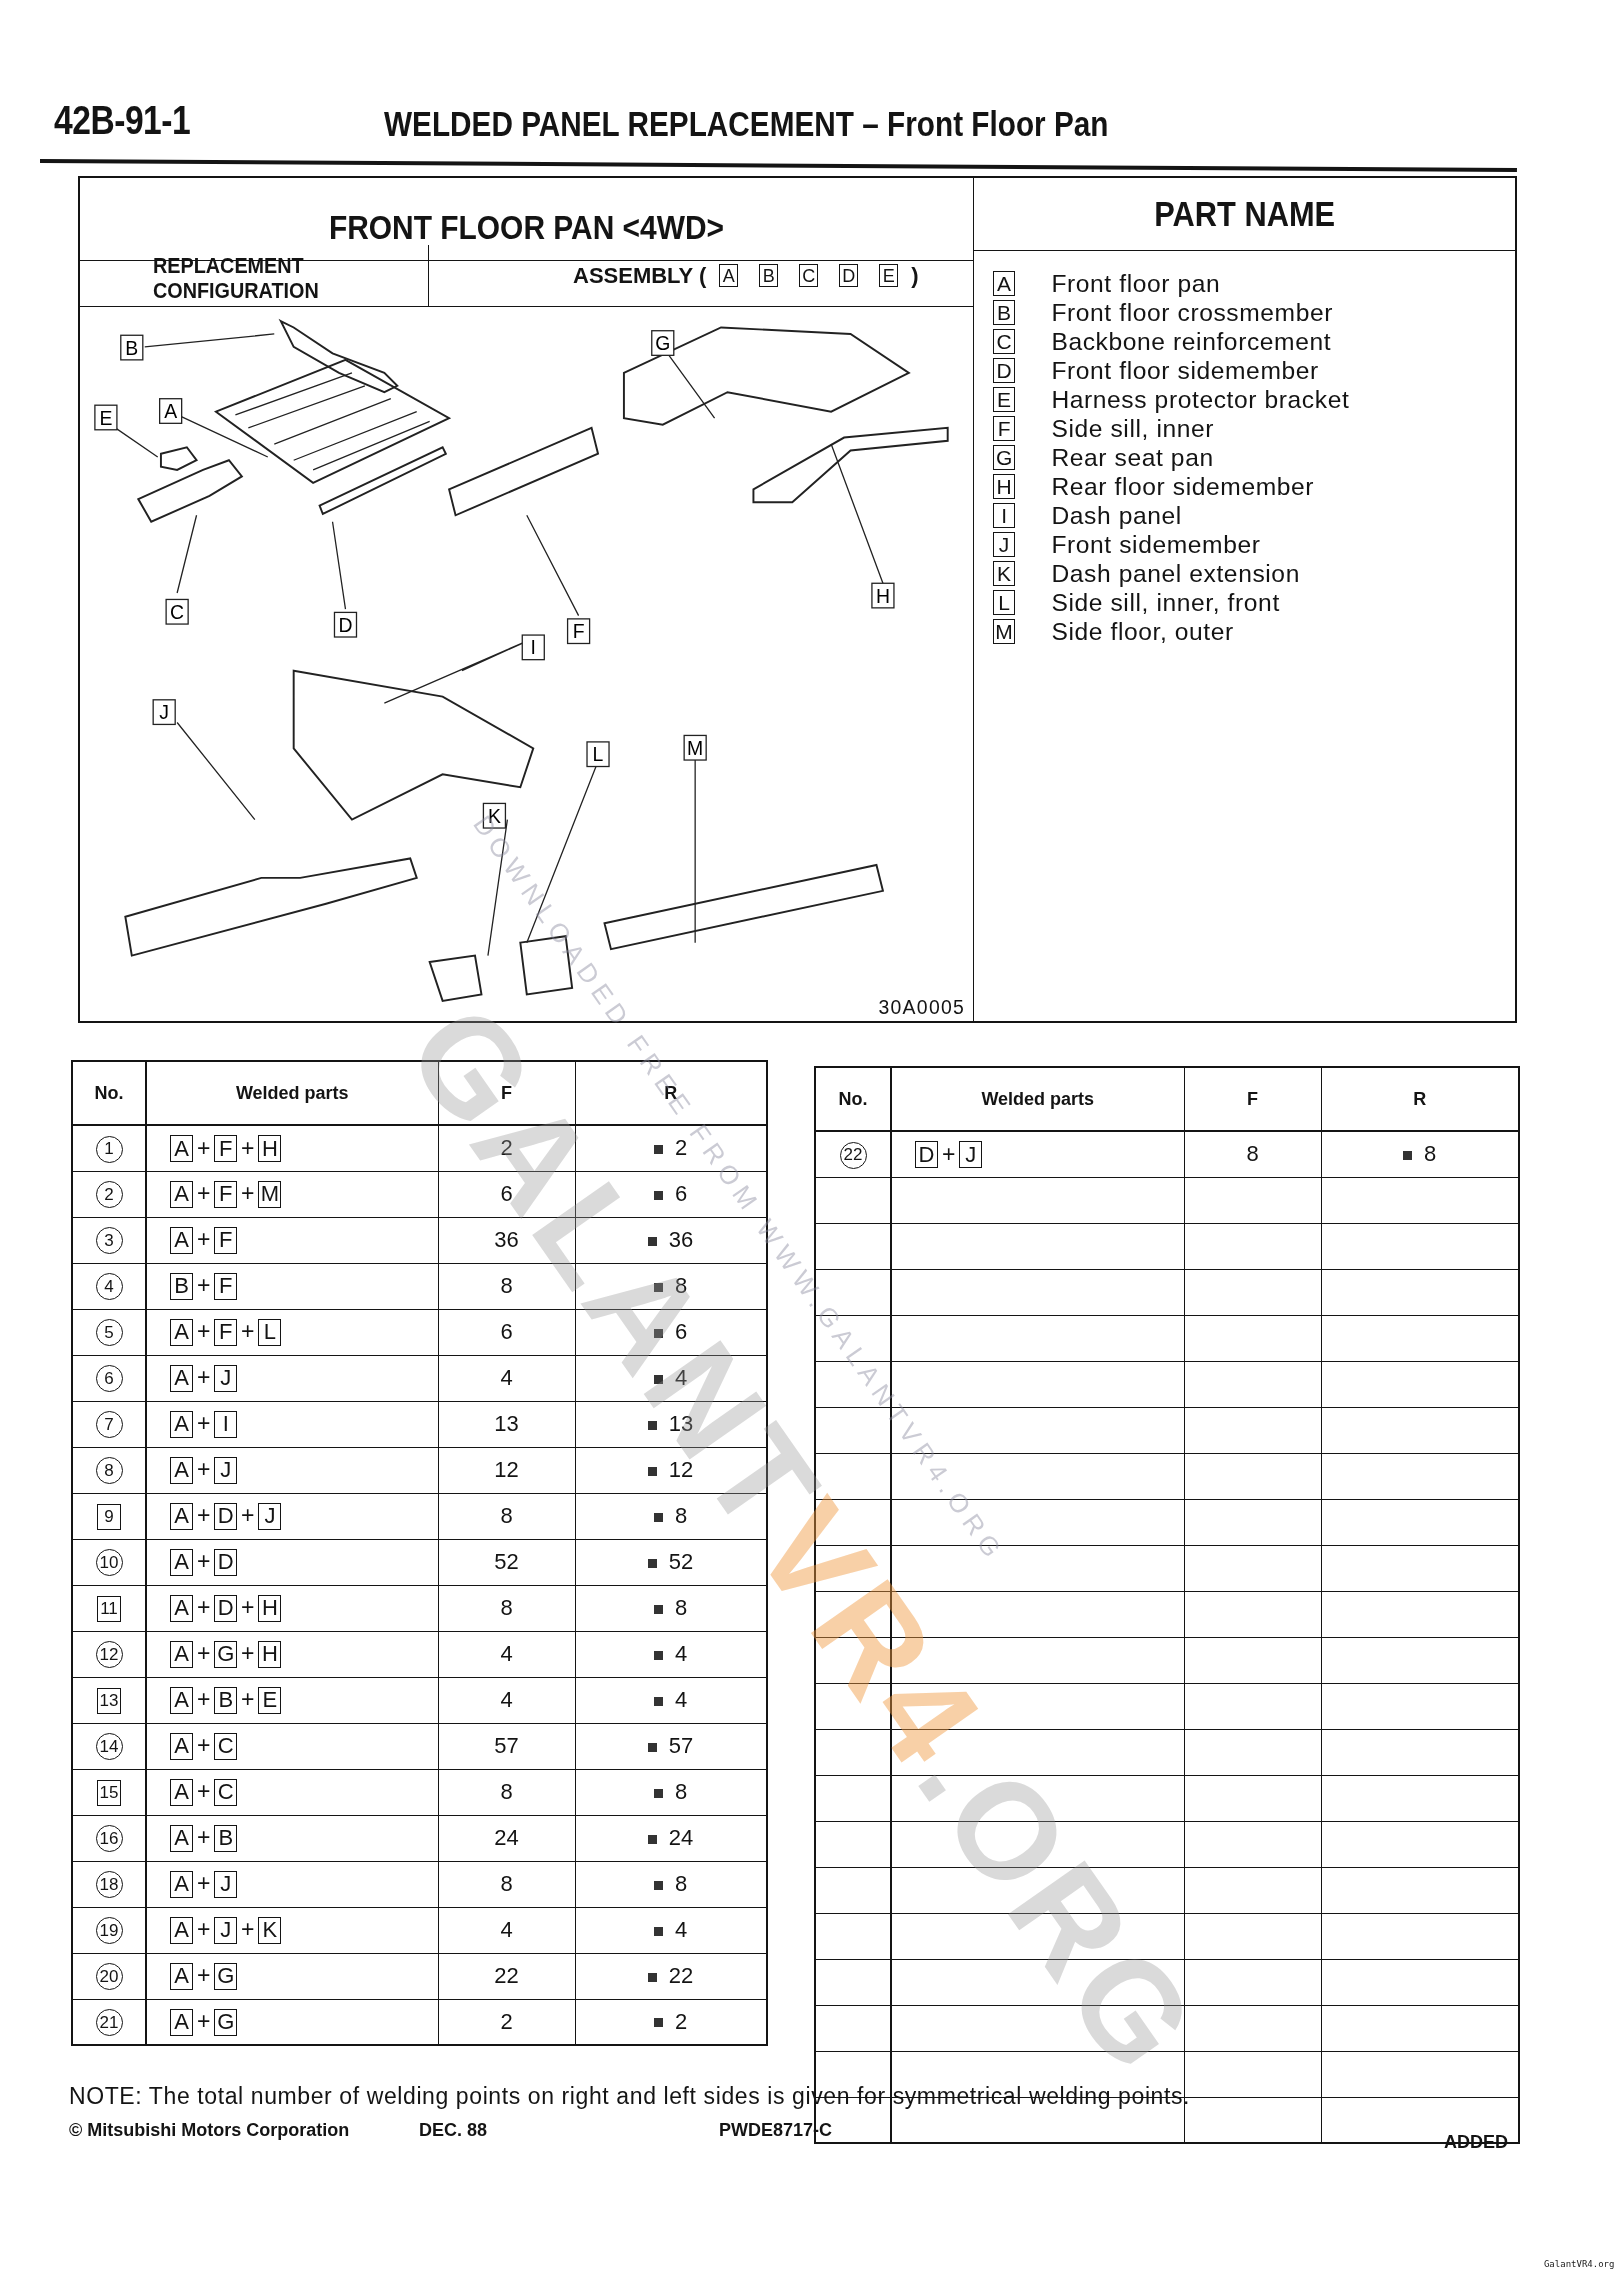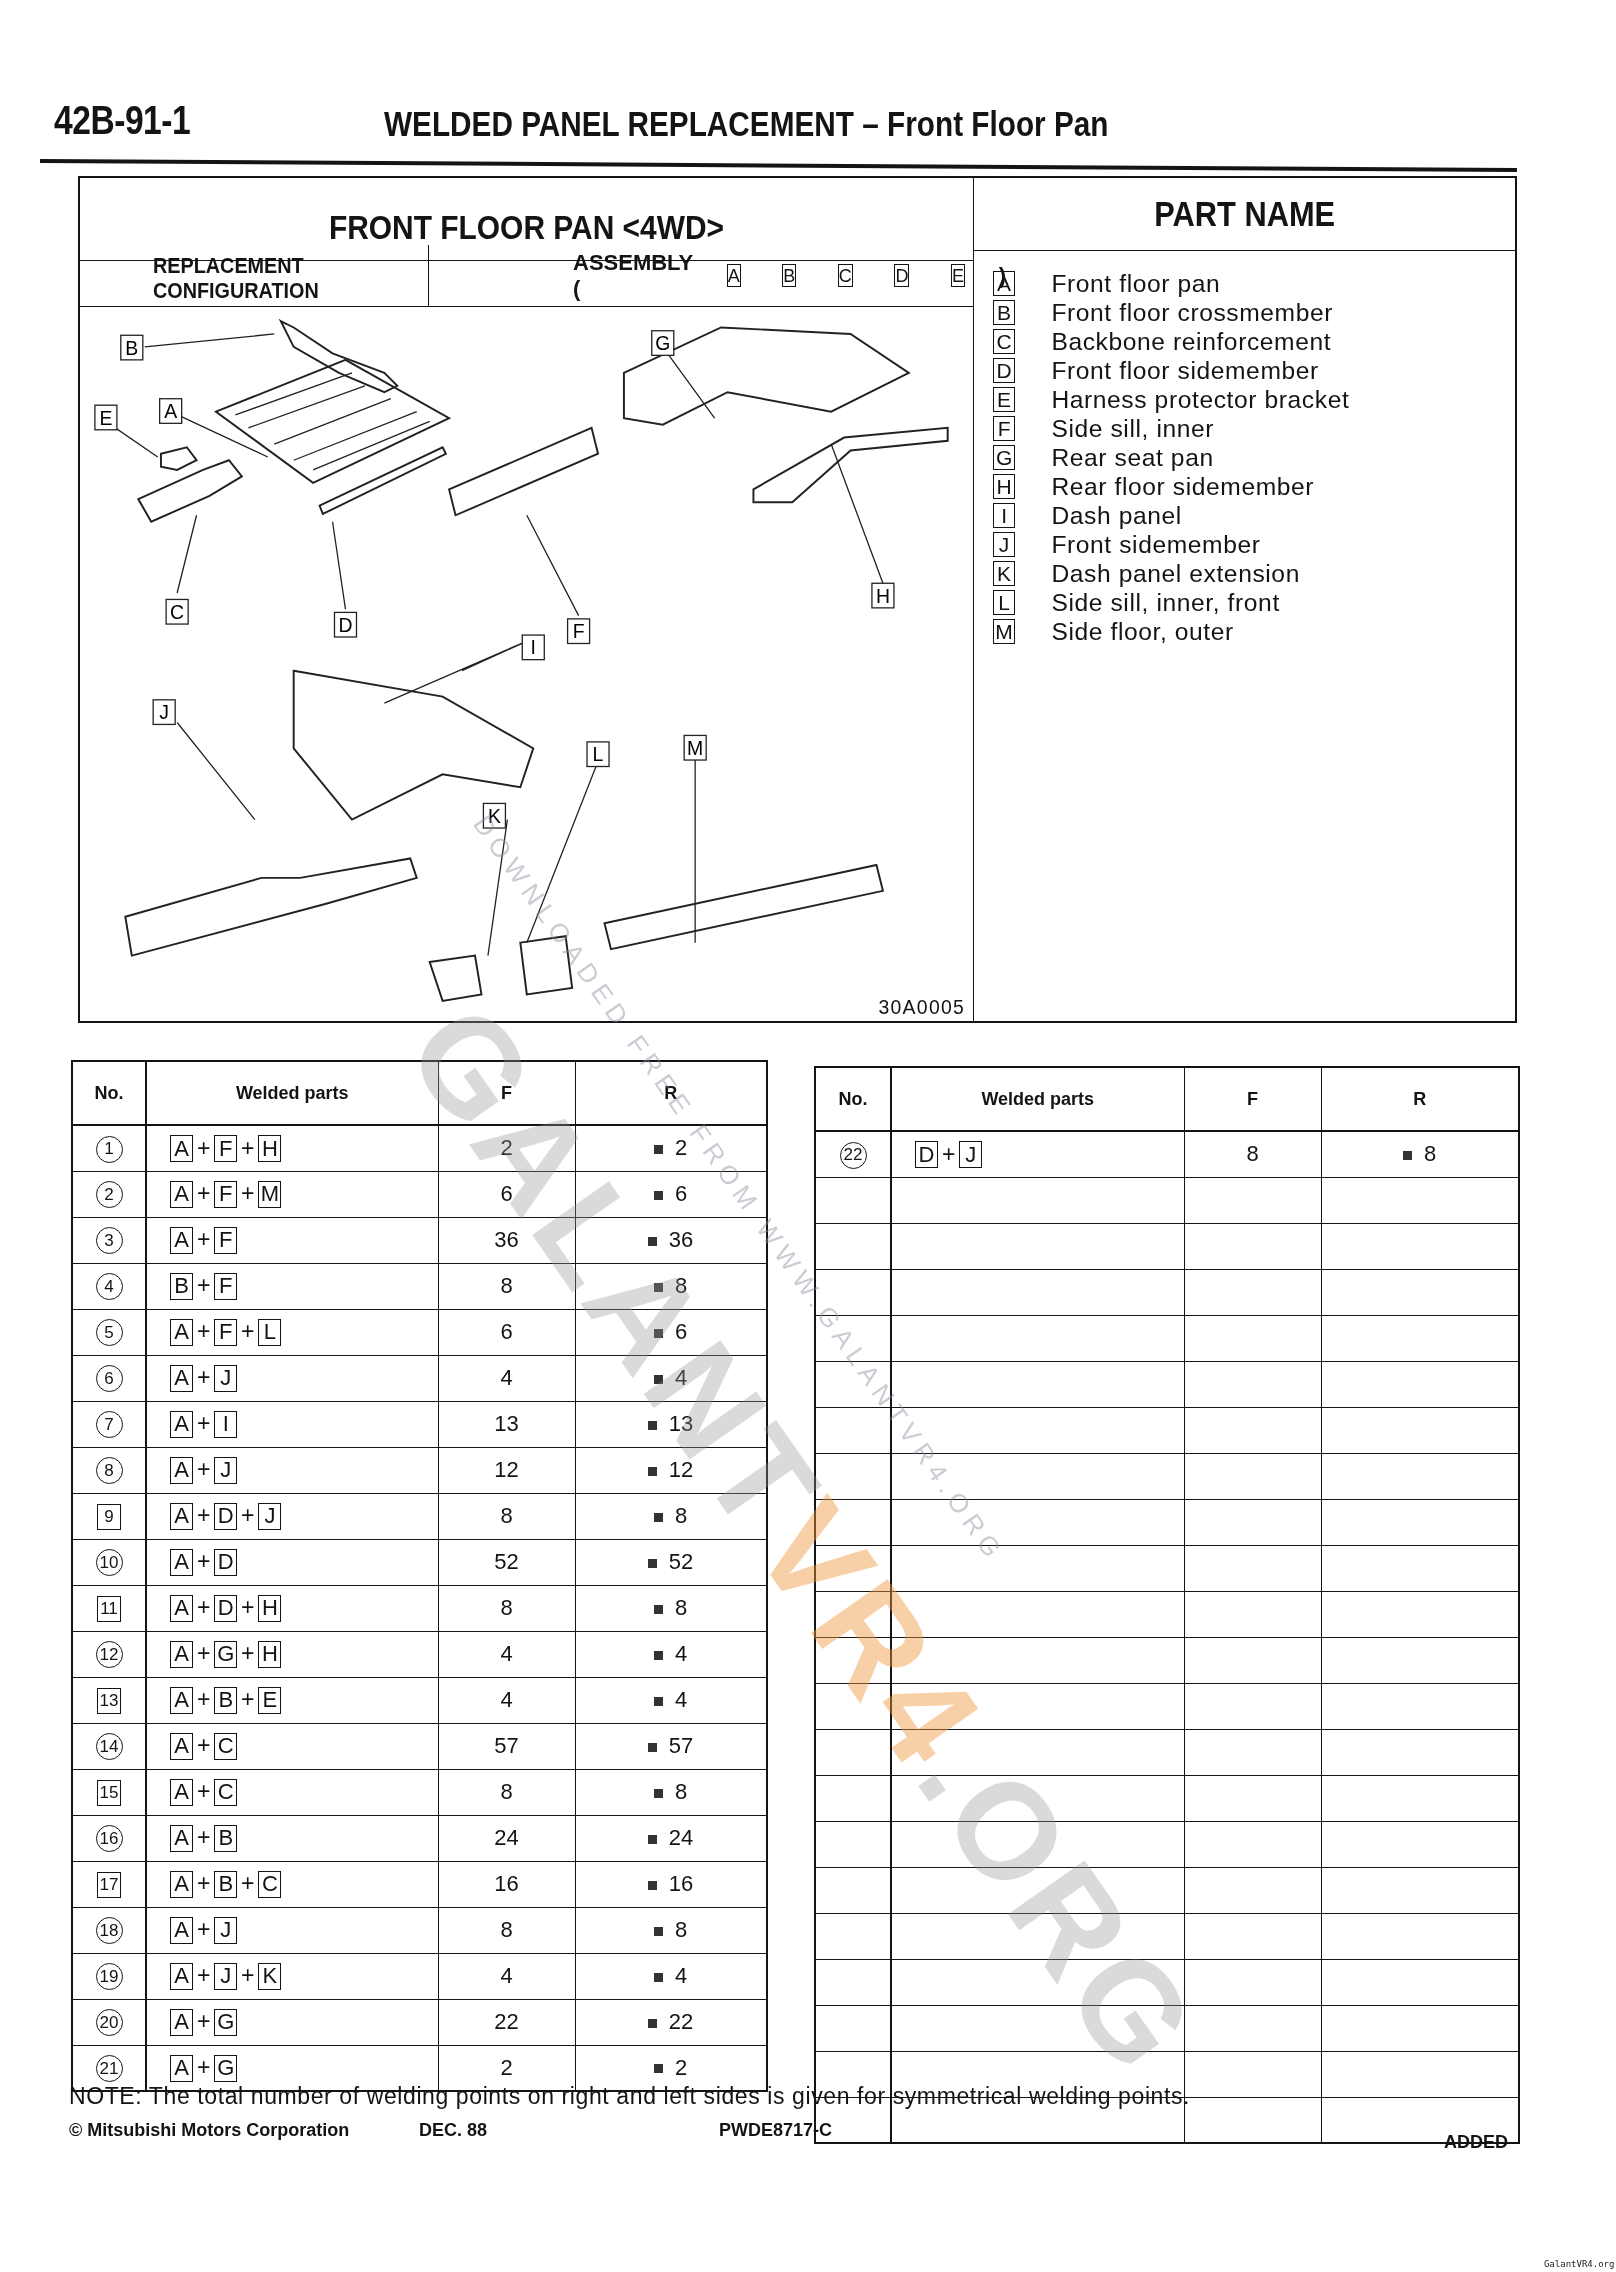--- a/index.html
+++ b/index.html
@@ -13,21 +13,21 @@
   .header-rule { position: absolute; left: 40px; top: 159px; width: 1477px; height: 3.9px; background: #141414; transform: rotate(0.35deg); transform-origin: left center; }
 
   
   .top-frame { position: absolute; left: 78px; top: 176px; width: 1439px; height: 847px; border: 2.6px solid #141414; border-right: none; }
   .left-section { position: absolute; left: 0; top: 0; width: 894px; height: 100%; border-right: 1.9px solid #141414; }
   .section-title { position: absolute; left: 0; top: 16px; width: 100%; height: 67px; border-bottom: 1.9px solid #141414; display: flex; align-items: center; justify-content: center; font-size: 34px; font-weight: bold; }
   .section-title span { transform: scaleX(0.88); display: inline-block; }
   .config-row { position: absolute; left: 0; top: 67px; width: 100%; height: 62px; border-bottom: 1.9px solid #141414; }
   .config-label { position: absolute; left: 0; top: 0; width: 349px; height: 100%; border-right: 1.3px solid #141414; padding: 9px 0 0 73px; font-size: 22px; font-weight: bold; line-height: 24.6px; }
   .config-label span { display: block; transform: scaleX(0.9); transform-origin: left; }
-  .config-value { position: absolute; left: 349px; top: 0; right: 0; height: 100%; display: flex; align-items: center; padding-left: 144px; font-size: 22px; font-weight: bold; gap: 26px; }
+  .config-value { position: absolute; left: 349px; top: 0; right: 0; height: 100%; display: flex; align-items: center; padding-left: 144px; font-size: 22px; font-weight: bold; gap: 5px; }
   .boxlabel { display: inline-flex; align-items: center; justify-content: center; border: 1.3px solid #141414; font-family: "Liberation Sans", sans-serif; font-weight: normal; line-height: 1; }
   .config-value .boxlabel { width: 19.4px; height: 23px; font-size: 18px; margin: 0 7.8px; }
 
   .diagram-area { position: absolute; left: 0; top: 130px; width: 100%; height: 715px; }
   .diagram-area svg { position: absolute; left: 0; top: 0; width: 891px; height: 715px; }
   .fig-code { position: absolute; right: 7.8px; bottom: 3.9px; font-size: 19.4px; letter-spacing: 1.3px; }
 
   .right-section { position: absolute; left: 894px; top: 0; right: 0; height: 100%; border-right: 2.6px solid #141414; }
   .part-name-title { position: absolute; left: 0; top: 0; width: 100%; height: 73px; border-bottom: 1.9px solid #141414; display: flex; align-items: center; justify-content: center; font-size: 35px; font-weight: bold; }
   .part-name-title span { transform: scaleX(0.88); display: inline-block; }
@@ -354,26 +354,20 @@
         <td>8</td>
         <td><span class="r-mark"></span><span>8</span></td>
       </tr>
       <tr>
         <td class="col-no"><span class="no-circle">16</span></td>
         <td class="parts-cell"><span class="boxlabel">A</span><span class="plus">+</span><span class="boxlabel">B</span></td>
         <td>24</td>
         <td><span class="r-mark"></span><span>24</span></td>
       </tr>
       <tr>
-        <td class="col-no"><span class="no-square">17</span></td>
-        <td class="parts-cell"><span class="boxlabel">A</span><span class="plus">+</span><span class="boxlabel">B</span><span class="plus">+</span><span class="boxlabel">C</span></td>
-        <td>16</td>
-        <td><span class="r-mark"></span><span>16</span></td>
-      </tr>
-      <tr>
         <td class="col-no"><span class="no-circle">18</span></td>
         <td class="parts-cell"><span class="boxlabel">A</span><span class="plus">+</span><span class="boxlabel">J</span></td>
         <td>8</td>
         <td><span class="r-mark"></span><span>8</span></td>
       </tr>
       <tr>
         <td class="col-no"><span class="no-circle">19</span></td>
         <td class="parts-cell"><span class="boxlabel">A</span><span class="plus">+</span><span class="boxlabel">J</span><span class="plus">+</span><span class="boxlabel">K</span></td>
         <td>4</td>
         <td><span class="r-mark"></span><span>4</span></td>

